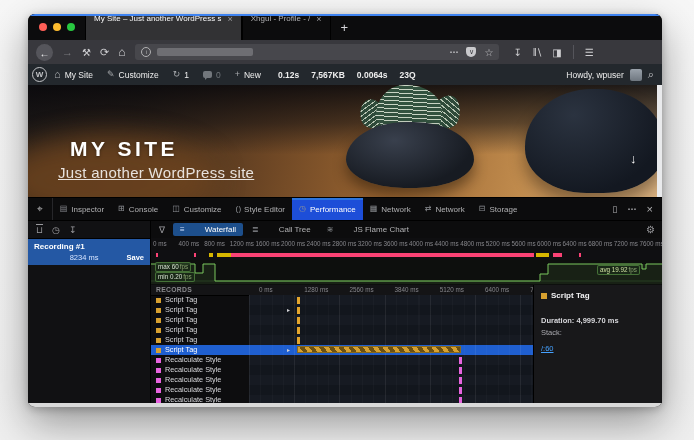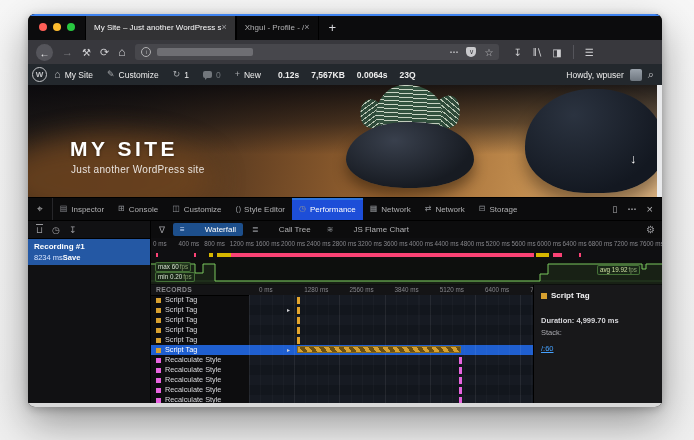--- a/index.html
+++ b/index.html
@@ -6,21 +6,21 @@
   body{width:694px;height:440px;background:linear-gradient(180deg,#f7f7f7,#efefef);font-family:"Liberation Sans",sans-serif;position:relative;overflow:hidden;}
   .window{position:absolute;left:28px;top:14px;width:634px;height:393px;border-radius:7px;overflow:hidden;
           box-shadow:0 16px 42px rgba(0,0,0,.38),0 2px 8px rgba(0,0,0,.25);background:#0c0c0d;}
   .window::before{content:"";position:absolute;left:0;top:0;right:0;height:2px;background:#3f83f0;z-index:50;}
 
   
   .tabbar{position:absolute;left:0;top:0;right:0;height:26px;background:#0c0c0d;display:flex;align-items:stretch;}
   .lights{display:flex;align-items:center;gap:6px;padding:0 10px 0 11px;}
   .light{width:8px;height:8px;border-radius:50%;}
   .light.r{background:#ff5f57}.light.y{background:#febc2e}.light.g{background:#28c840}
-  .tab{display:flex;align-items:center;padding:8px 8px;font-size:8px;max-width:170px;border-left:1px solid #000;border-right:1px solid #000;}
+  .tab{display:flex;align-items:flex-start;gap:6px;padding:0 8px;font-size:8px;max-width:170px;border-left:1px solid #000;border-right:1px solid #000;}
   .tab .t{white-space:nowrap;overflow:hidden;max-width:132px;}
   .tab.active{background:#323234;color:#f9f9fa;}
   .tab.inactive{color:#b1b1b3;}
   .tclose{color:#9a9a9e;font-size:9px;cursor:default;}
   .newtab{color:#d7d7db;font-size:13px;display:flex;align-items:center;padding:0 10px;}
   .newtab::before{content:"+";}
 
   
   .navbar{position:absolute;left:0;top:26px;right:0;height:24px;background:#38383d;display:flex;align-items:center;border-bottom:1px solid #2a2a2e;}
   .nbtn{color:#d0d0d3;font-size:11px;margin-left:9px;line-height:1;}
@@ -67,21 +67,21 @@
     background:linear-gradient(100deg,#241d18 0%,#3a2a1c 18%,#6b4524 38%,#9a6531 58%,#c08b4d 78%,#dcb584 100%);}
   .hero .shade{position:absolute;inset:0;background:linear-gradient(180deg,rgba(8,8,12,.88) 0%,rgba(14,14,18,.55) 34%,rgba(20,16,12,0) 62%);}
   .blob-left{position:absolute;left:-30px;bottom:-28px;width:220px;height:90px;background:#6e441f;border-radius:50%;filter:blur(14px);opacity:.85;}
   .pot-c{position:absolute;left:318px;top:37px;width:128px;height:66px;background:radial-gradient(ellipse at 38% 28%,#39404d,#171b22 70%);border-radius:48% 48% 46% 46% / 58% 58% 44% 44%;box-shadow:0 8px 14px rgba(20,10,0,.45);}
   .cactus{position:absolute;left:348px;top:0px;width:66px;height:46px;background:repeating-linear-gradient(4deg,#33523f 0 3px,#c9d4c4 3px 4px);border-radius:45% 55% 40% 45%/70% 60% 30% 35%;}
   .cactus-l{position:absolute;left:332px;top:14px;width:26px;height:30px;background:repeating-linear-gradient(-18deg,#2e4a39 0 3px,#b7c4b2 3px 4px);border-radius:50% 50% 40% 60%/60% 70% 30% 40%;transform:rotate(-18deg);}
   .cactus-r{position:absolute;left:404px;top:10px;width:28px;height:34px;background:repeating-linear-gradient(24deg,#2e4a39 0 3px,#b7c4b2 3px 4px);border-radius:55% 45% 60% 40%/65% 60% 35% 35%;transform:rotate(16deg);}
   .pot-r{position:absolute;left:497px;top:4px;width:140px;height:104px;background:radial-gradient(ellipse at 35% 25%,#2b3340,#131821 72%);border-radius:48% 48% 44% 44%/55% 55% 42% 42%;box-shadow:0 10px 16px rgba(20,10,0,.4);}
   .hero-strip{position:absolute;right:0;top:0;bottom:0;width:5px;background:#e9eaec;}
   .hero-title{position:absolute;left:42px;top:52px;color:#fff;font-size:21px;font-weight:bold;letter-spacing:3.5px;text-shadow:0 1px 3px rgba(0,0,0,.4);}
-  .hero-tag{position:absolute;left:43px;top:79px;color:rgba(255,255,255,.85);font-size:10px;letter-spacing:.3px;}
+  .hero-tag{position:absolute;left:30px;top:79px;color:rgba(255,255,255,.85);font-size:15px;letter-spacing:.3px;text-decoration:underline;}
   .hero-arrow{position:absolute;left:602px;top:66px;color:#fff;font-size:13px;text-shadow:0 1px 2px rgba(0,0,0,.4);}
 
   
   .devtools{position:absolute;left:0;top:183px;right:0;bottom:4px;background:#0c0c0d;border-top:1px solid #000;}
   .dt-tabs{position:absolute;left:0;top:0;right:0;height:22px;display:flex;align-items:stretch;border-bottom:1px solid #000;background:#0c0c0d;}
   .dt-tab{display:flex;align-items:center;gap:4px;padding:0 7px;font-size:8px;color:#b1b1b3;}
   .dt-tab .dticon{color:#8f9296;font-size:8px;line-height:1;}
   .dt-tab.active{color:#fff;box-shadow:inset 0 2px 0 #2b74de;background:#1d4ed8;}
   .dt-pick{display:flex;align-items:center;padding:0 9px;border-right:1px solid #27272a;color:#b1b1b3;font-size:10px;}
   .dt-right{margin-left:auto;display:flex;align-items:center;gap:10px;padding-right:9px;color:#b1b1b3;font-size:9px;}
@@ -98,21 +98,21 @@
   .i-close::before{content:"×";font-size:11px;}
 
   .dt-body{position:absolute;left:0;top:23px;right:0;bottom:0;}
   .dt-side{position:absolute;left:0;top:0;width:122px;bottom:0;background:#111113;border-right:1px solid #000;}
   .side-tools{height:17px;display:flex;align-items:center;gap:9px;padding-left:8px;color:#9a9a9e;font-size:9px;border-bottom:1px solid #000;}
   .i-trash::before{content:"⊔";text-decoration:overline;}
   .i-clock::before{content:"◷";}
   .i-import::before{content:"↧";}
   .recording{height:26px;background:#2458a4;color:#fff;padding:3px 6px 0 6px;box-sizing:border-box;}
   .rec-name{font-size:8px;font-weight:bold;}
-  .rec-sub{display:flex;justify-content:flex-start;font-size:7.5px;color:#d6e4ff;margin-top:2px;}
+  .rec-sub{display:flex;justify-content:flex-end;font-size:7.5px;color:#d6e4ff;margin-top:2px;gap:28px;}
   .rec-save{color:#fff;font-weight:bold;}
 
   .dt-main{position:absolute;left:123px;top:0;right:0;bottom:0;}
   .main-tools{height:17px;display:flex;align-items:center;border-bottom:1px solid #000;background:#0c0c0d;position:relative;}
   .i-filter{color:#9a9a9e;font-size:9px;padding:0 8px;}
   .i-filter::before{content:"∇";}
   .vtab{display:flex;align-items:center;gap:20px;font-size:8px;color:#b1b1b3;padding:2px 7px;border-radius:2px;margin-right:2px;}
   .vtab .dticon{font-size:8px;color:#8f9296;}
   .vtab.active{background:#1d4f8c;color:#fff;}
   .vtab.active .dticon{color:#cfe0ff;}

